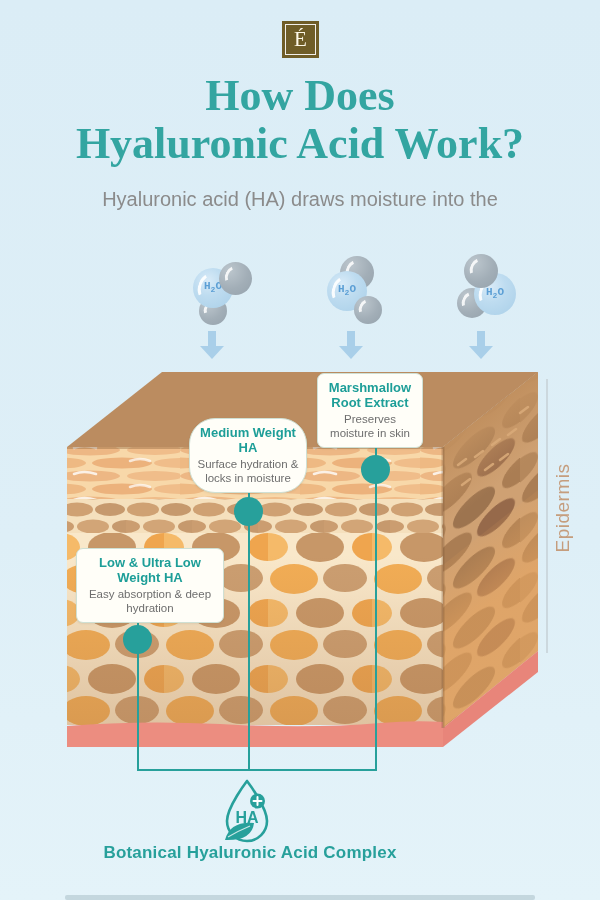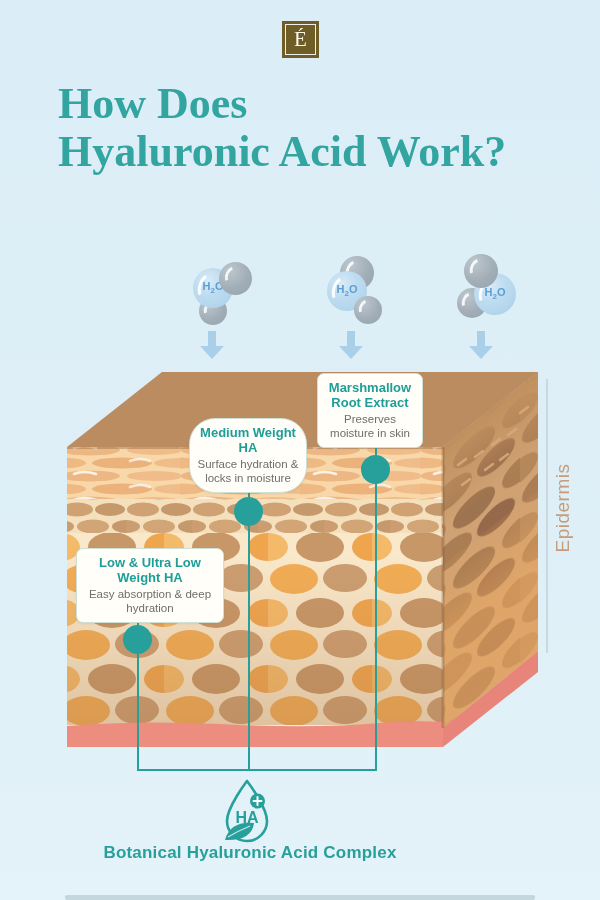--- a/index.html
+++ b/index.html
@@ -8,29 +8,29 @@
           background:linear-gradient(180deg,#dbedf6 0%,#deeff7 60%,#e4f3f9 100%);}
 
   
   .logo{position:absolute;left:282px;top:21px;width:37px;height:37px;background:#6f5d27;
         display:flex;align-items:center;justify-content:center;}
   .logo-inner{width:29px;height:29px;border:1px solid rgba(255,255,255,.9);
         display:flex;align-items:center;justify-content:center;}
   .logo-letter{font-family:"Liberation Serif", serif;font-size:21px;color:#fdf8e7;line-height:1;}
 
   
-  .title{position:absolute;left:50px;top:72px;width:500px;text-align:left;
+  .title{position:absolute;left:50px;top:72px;width:500px;text-align:center;
          font-family:"Liberation Serif", serif;font-weight:bold;font-size:44px;line-height:1.1;
-         color:#33a5a1;margin:8px;}
+         color:#33a5a1;margin:0;}
   .subtitle{position:absolute;left:50px;top:186px;width:500px;text-align:center;
          font-size:20px;line-height:1.3;color:#8b8b8b;margin:0;}
 
   
   .molecule{position:absolute;}
-  .sph{position:absolute;border-radius:50%;}
+  .sph{position:absolute;border-radius:50%;font-family:Liberation Mono, monospace;}
   .sph.blue{background:radial-gradient(circle at 38% 32%, #d9ebf8 0%, #bedcf0 40%, #a9cfe8 100%);
             display:flex;align-items:center;justify-content:center;z-index:2;}
   .sph.blue::after{content:"";position:absolute;left:12%;top:12%;width:42%;height:58%;
             border:3px solid transparent;border-left:3px solid rgba(255,255,255,.9);
             border-radius:50%;transform:rotate(18deg);}
   .sph.gray{background:radial-gradient(circle at 32% 26%, #bcc6cd 0%, #a2aeb7 55%, #95a2ac 100%);}
   .sph.gray::after{content:"";position:absolute;left:18%;top:12%;width:38%;height:46%;
             border:3px solid transparent;border-left:3px solid rgba(255,255,255,.85);
             border-radius:50%;transform:rotate(25deg);}
   .behind{z-index:1;} .front{z-index:3;}
@@ -72,21 +72,21 @@
 
 <div class="canvas">
 
   <div class="logo">
     <div class="logo-inner">
       <span class="logo-letter">É</span>
     </div>
   </div>
 
   <h1 class="title"><span>How Does</span><br><span>Hyaluronic Acid Work?</span></h1>
-  <p class="subtitle"><br></p>
+  <p class="subtitle"><span>Hyaluronic acid (HA) draws moisture into the</span><br></p>
 
   <div class="molecule" style="left:193px;top:262px;width:60px;height:63px;">
     <span class="sph gray behind" style="left:6px;top:35px;width:28px;height:28px;"></span>
     <span class="sph blue" style="left:0;top:6px;width:40px;height:40px;">
       <span class="h2o"><span>H</span><sub>2</sub><span>O</span></span>
     </span>
     <span class="sph gray front" style="left:26px;top:0;width:33px;height:33px;"></span>
   </div>
 
   <div class="molecule" style="left:327px;top:256px;width:55px;height:68px;">

